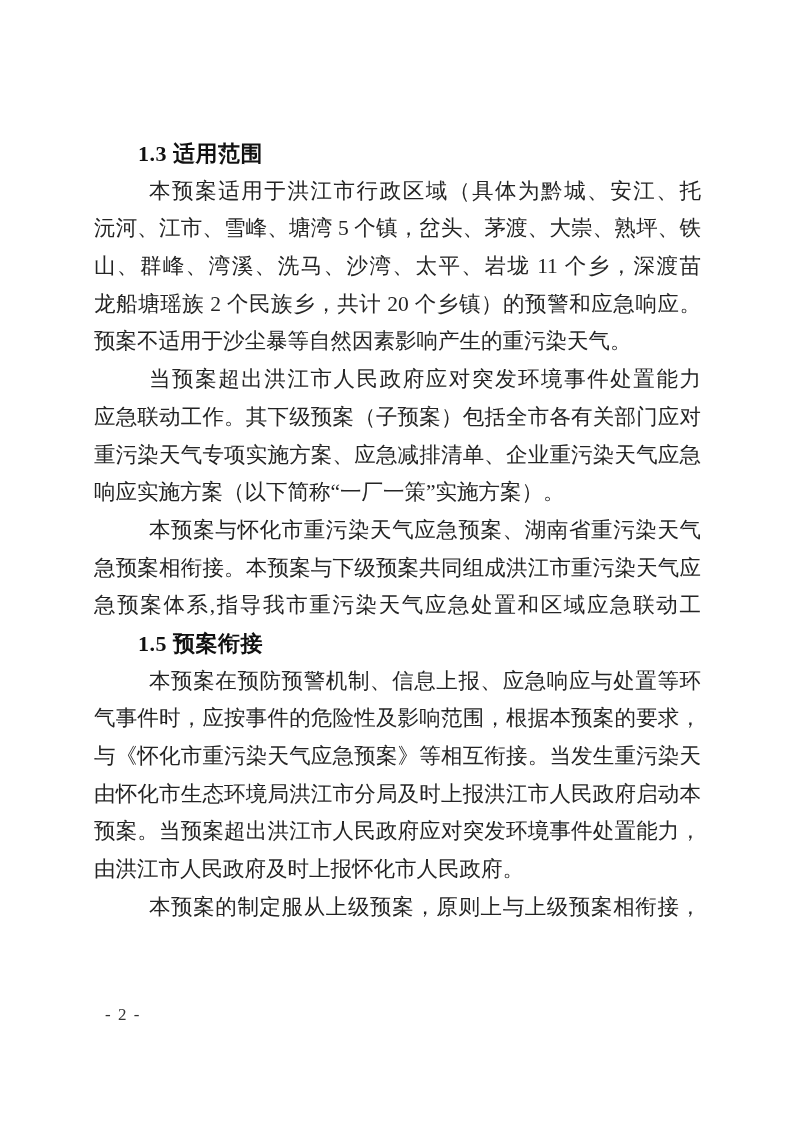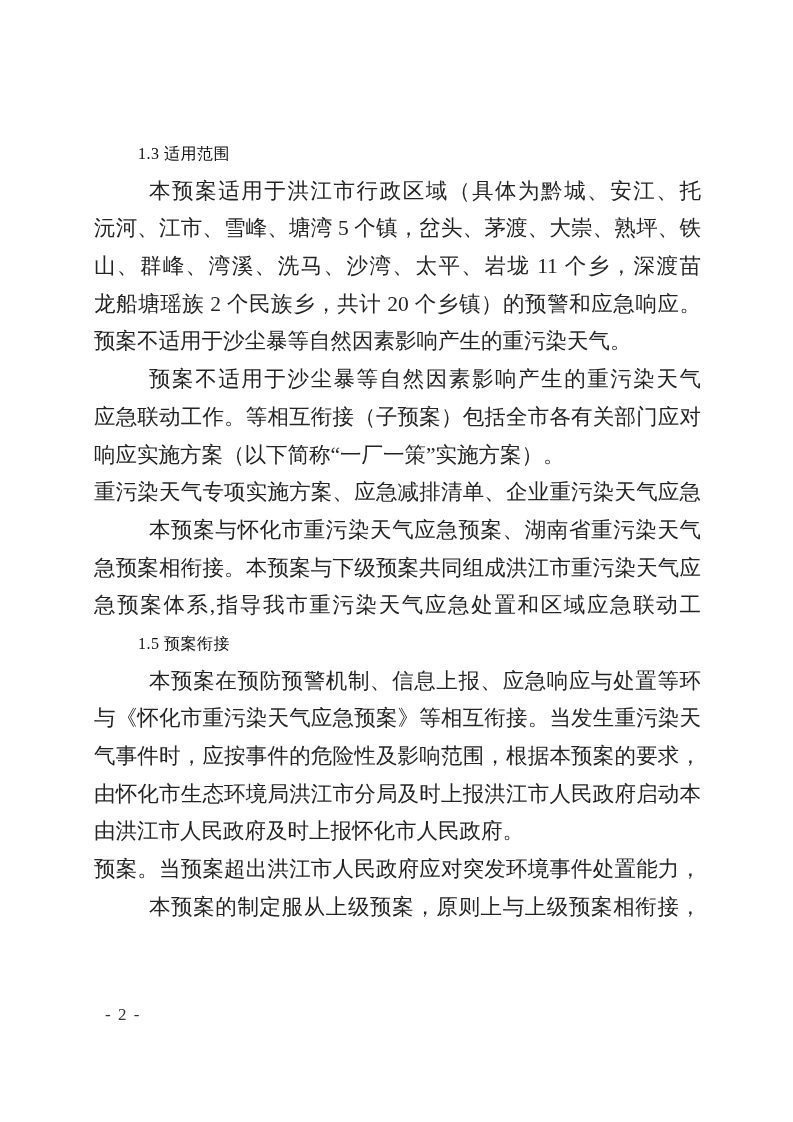--- a/index.html
+++ b/index.html
@@ -35,22 +35,22 @@
   }
   .line.para-end {
     text-align-last: left;
   }
   .line.para-end.justify-last {
     text-align-last: justify;
   }
   .heading {
     height: 37.7px;
     line-height: 37.7px;
-    font-size: 16px;
-    font-weight: normal;
+    font-size: 22px;
+    font-weight: bold;
     color: #111111;
     text-indent: 44px;
     text-align: left;
     letter-spacing: 0.5px;
   }
   .pagenum {
     position: absolute;
     left: 105px;
     top: 1003px;
     font-size: 17px;
@@ -64,30 +64,30 @@
 <body>
 
 <div class="page">
   <main class="doc" id="doc">
       <div class="heading">1.3 适用范围</div>
       <div class="line first">本预案适用于洪江市行政区域（具体为黔城、安江、托口、</div>
       <div class="line">沅河、江市、雪峰、塘湾 5 个镇，岔头、茅渡、大崇、熟坪、铁</div>
       <div class="line">山、群峰、湾溪、洗马、沙湾、太平、岩垅 11 个乡，深渡苗族、</div>
       <div class="line">龙船塘瑶族 2 个民族乡，共计 20 个乡镇）的预警和应急响应。本</div>
       <div class="line para-end">预案不适用于沙尘暴等自然因素影响产生的重污染天气。</div>
-      <div class="line first">预案不适用于沙尘暴等自然因素影响产生的重污染天气</div>
-      <div class="line">应急联动工作。等相互衔接（子预案）包括全市各有关部门应对</div>
+      <div class="line first">当预案超出洪江市人民政府应对突发环境事件处置能力</div>
+      <div class="line">应急联动工作。其下级预案（子预案）包括全市各有关部门应对</div>
+      <div class="line">重污染天气专项实施方案、应急减排清单、企业重污染天气应急</div>
       <div class="line para-end">响应实施方案（以下简称“一厂一策”实施方案）。</div>
-      <div class="line">重污染天气专项实施方案、应急减排清单、企业重污染天气应急</div>
       <div class="line first">本预案与怀化市重污染天气应急预案、湖南省重污染天气应</div>
       <div class="line">急预案相衔接。本预案与下级预案共同组成洪江市重污染天气应</div>
       <div class="line para-end justify-last">急预案体系,指导我市重污染天气应急处置和区域应急联动工作。</div>
       <div class="heading">1.5 预案衔接</div>
       <div class="line first">本预案在预防预警机制、信息上报、应急响应与处置等环节</div>
+      <div class="line">气事件时，应按事件的危险性及影响范围，根据本预案的要求，</div>
       <div class="line">与《怀化市重污染天气应急预案》等相互衔接。当发生重污染天</div>
-      <div class="line">气事件时，应按事件的危险性及影响范围，根据本预案的要求，</div>
       <div class="line">由怀化市生态环境局洪江市分局及时上报洪江市人民政府启动本</div>
+      <div class="line">预案。当预案超出洪江市人民政府应对突发环境事件处置能力，</div>
       <div class="line para-end">由洪江市人民政府及时上报怀化市人民政府。</div>
-      <div class="line">预案。当预案超出洪江市人民政府应对突发环境事件处置能力，</div>
       <div class="line first para-end justify-last">本预案的制定服从上级预案，原则上与上级预案相衔接，符</div>
     </main>
   <div class="pagenum">- 2 -</div>
 </div>
 
 </body></html>

